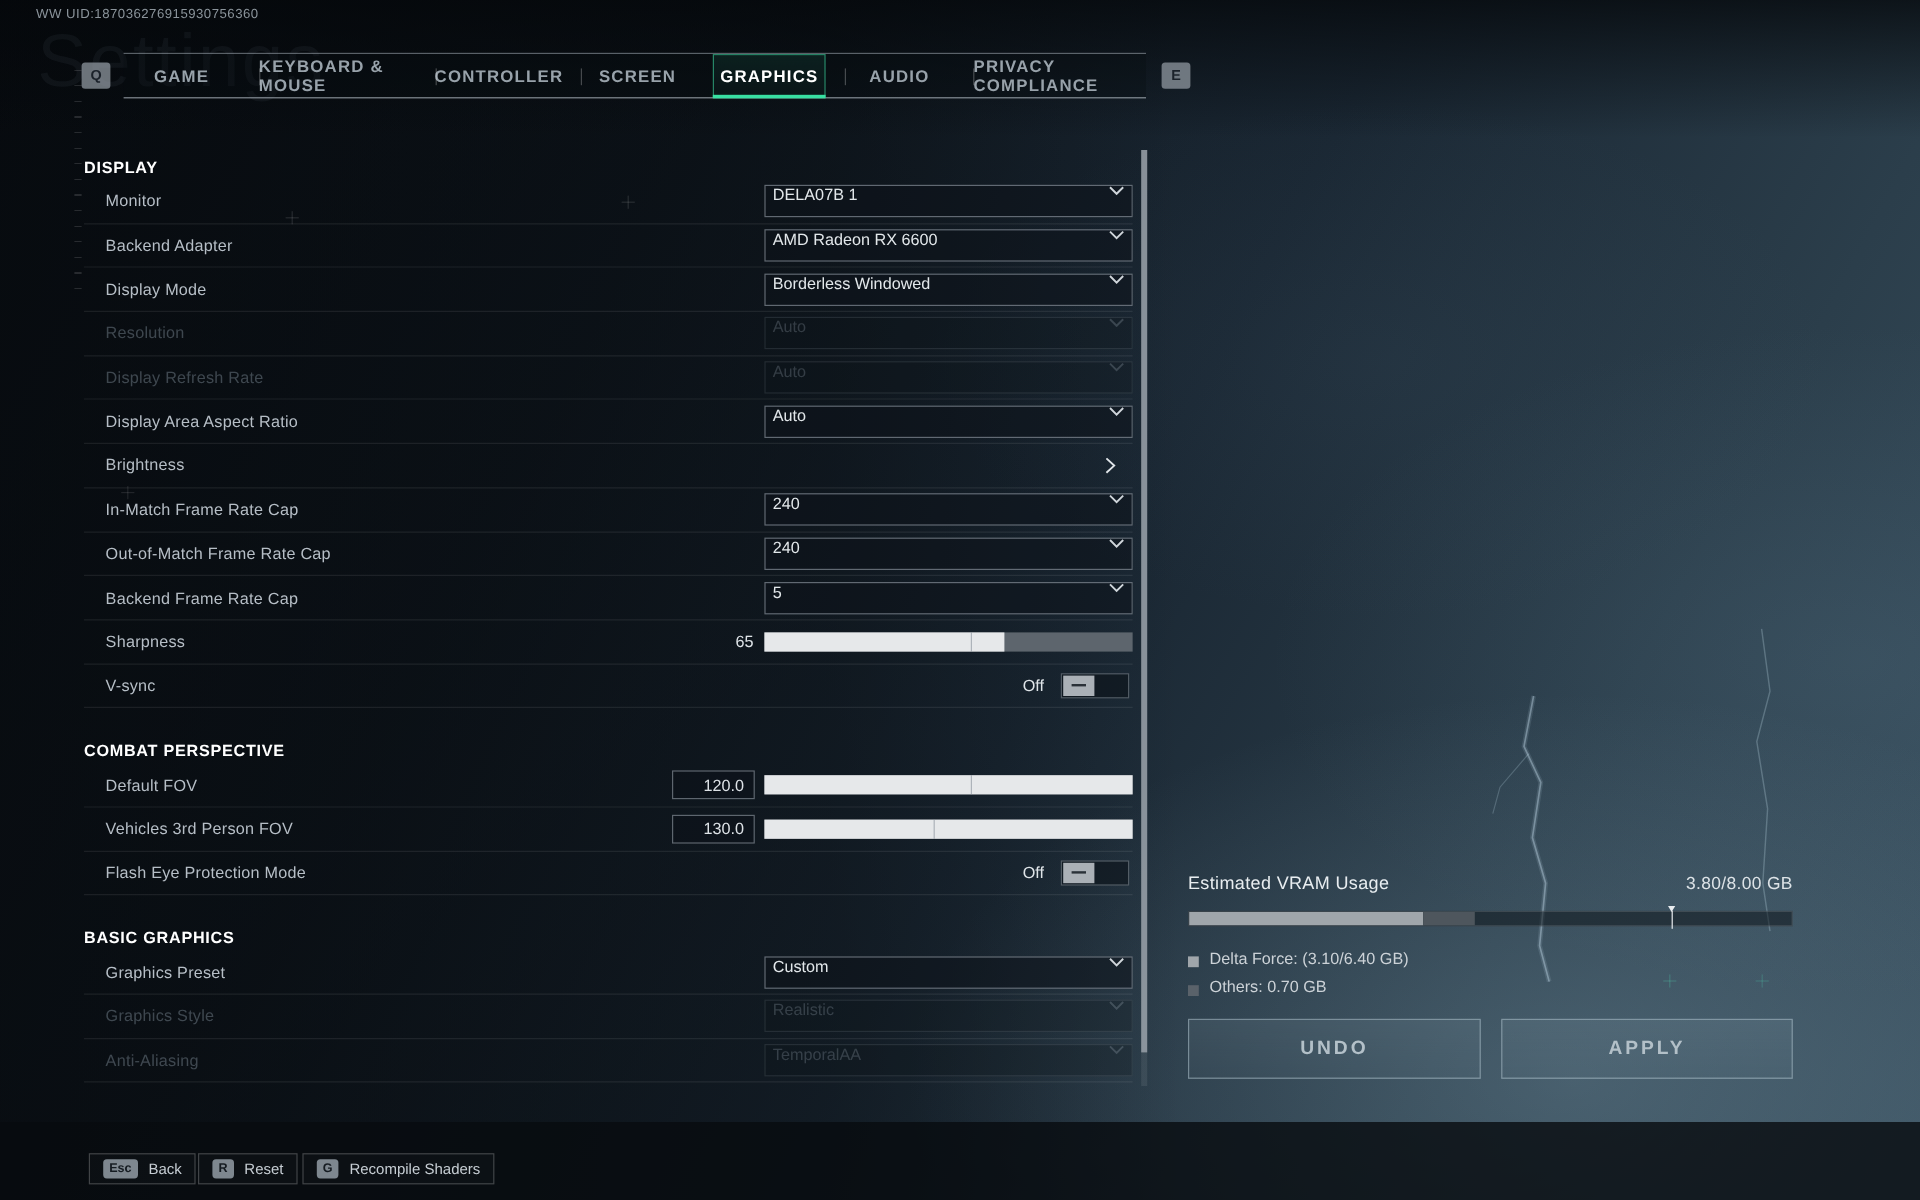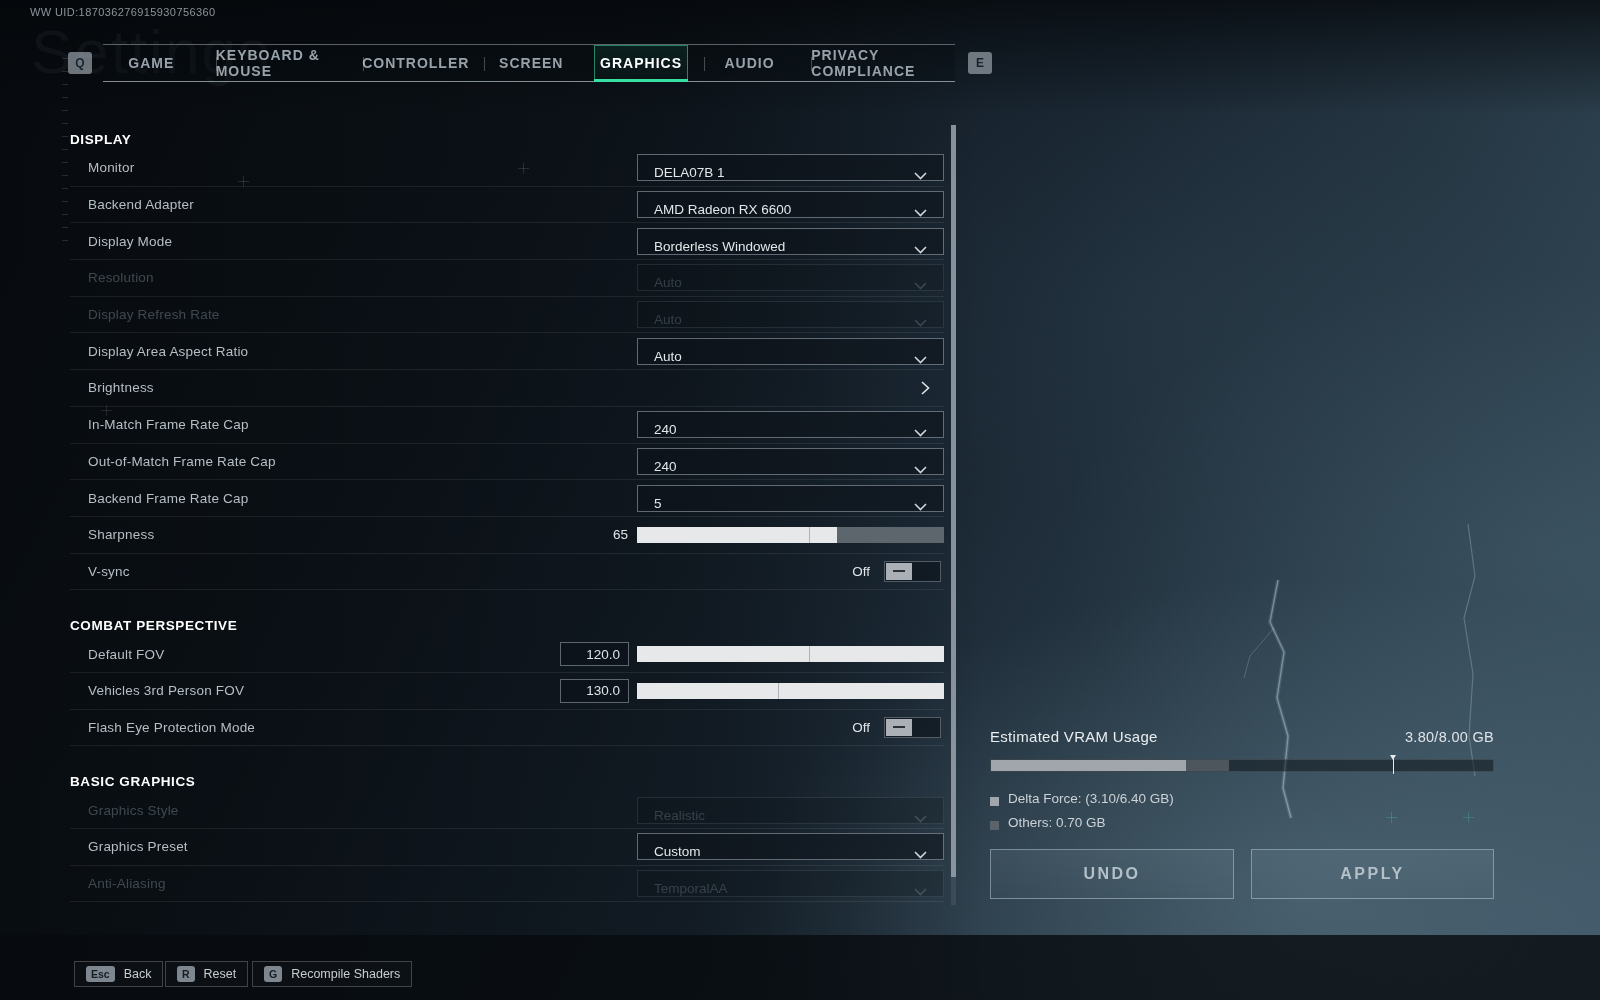--- a/index.html
+++ b/index.html
@@ -44,21 +44,21 @@
 
   
   .settings{position:absolute;left:70px;top:120px;width:874px;height:788px;overflow:hidden;}
   .section-title{margin-top:8px;height:22px;display:flex;align-items:center;
     color:#ffffff;font-weight:bold;font-size:13.5px;letter-spacing:.6px;}
   .section-title.gap{margin-top:24px;}
   .row{height:36.7px;display:flex;align-items:center;border-bottom:1px solid rgba(255,255,255,.08);}
   .row-label{padding-left:18px;color:#b6bec6;font-size:13.5px;letter-spacing:.2px;}
   .row.disabled .row-label{color:rgba(150,165,178,.38);}
   .dd{width:307px;height:27px;margin-left:auto;border:1px solid rgba(165,175,185,.55);
-    background:rgba(12,18,25,.55);display:flex;align-items:flex-end;padding:0 16px;
+    background:rgba(12,18,25,.55);display:flex;align-items:flex-start;padding:0 6px;
     color:#e2e7ea;font-size:13.5px;}
   .row.disabled .dd{border-color:rgba(140,150,160,.18);background:rgba(12,18,25,.25);
     color:rgba(190,205,218,.22);}
   .chev{margin-left:auto;display:flex;color:#cfd5da;}
   .row.disabled .chev{color:rgba(190,205,218,.22);}
   .chev-right{margin-left:auto;margin-right:14px;display:flex;color:#dfe4e8;}
   .val{margin-left:auto;margin-right:9px;color:#dfe4e8;font-size:13.5px;}
   .slider{width:307px;height:16px;background:#5d656d;position:relative;}
   .slider .fill{position:absolute;left:0;top:0;bottom:0;background:#e6e8ea;}
   .slider .tick{position:absolute;top:0;bottom:0;width:1px;background:rgba(125,135,145,.55);}
@@ -301,35 +301,35 @@
       <span class="state">Off</span>
       <div class="toggle">
         <div class="knob">
           <div class="dash"></div>
         </div>
       </div>
     </div>
     <div class="section-title gap">
       <span>BASIC GRAPHICS</span>
     </div>
+    <div class="row">
+      <span class="row-label">Graphics Preset</span>
+      <div class="dd">
+        <span>Custom</span>
+        <span class="chev">
+          <svg width="13" height="8" viewBox="0 0 13 8">
+            <path d="M1 1l5.5 5.5L12 1" fill="none" stroke="currentColor" stroke-width="1.6"></path>
+          </svg>
+        </span>
+      </div>
+    </div>
     <div class="row disabled">
       <span class="row-label">Graphics Style</span>
       <div class="dd">
         <span>Realistic</span>
-        <span class="chev">
-          <svg width="13" height="8" viewBox="0 0 13 8">
-            <path d="M1 1l5.5 5.5L12 1" fill="none" stroke="currentColor" stroke-width="1.6"></path>
-          </svg>
-        </span>
-      </div>
-    </div>
-    <div class="row">
-      <span class="row-label">Graphics Preset</span>
-      <div class="dd">
-        <span>Custom</span>
         <span class="chev">
           <svg width="13" height="8" viewBox="0 0 13 8">
             <path d="M1 1l5.5 5.5L12 1" fill="none" stroke="currentColor" stroke-width="1.6"></path>
           </svg>
         </span>
       </div>
     </div>
     <div class="row disabled">
       <span class="row-label">Anti-Aliasing</span>
       <div class="dd">

